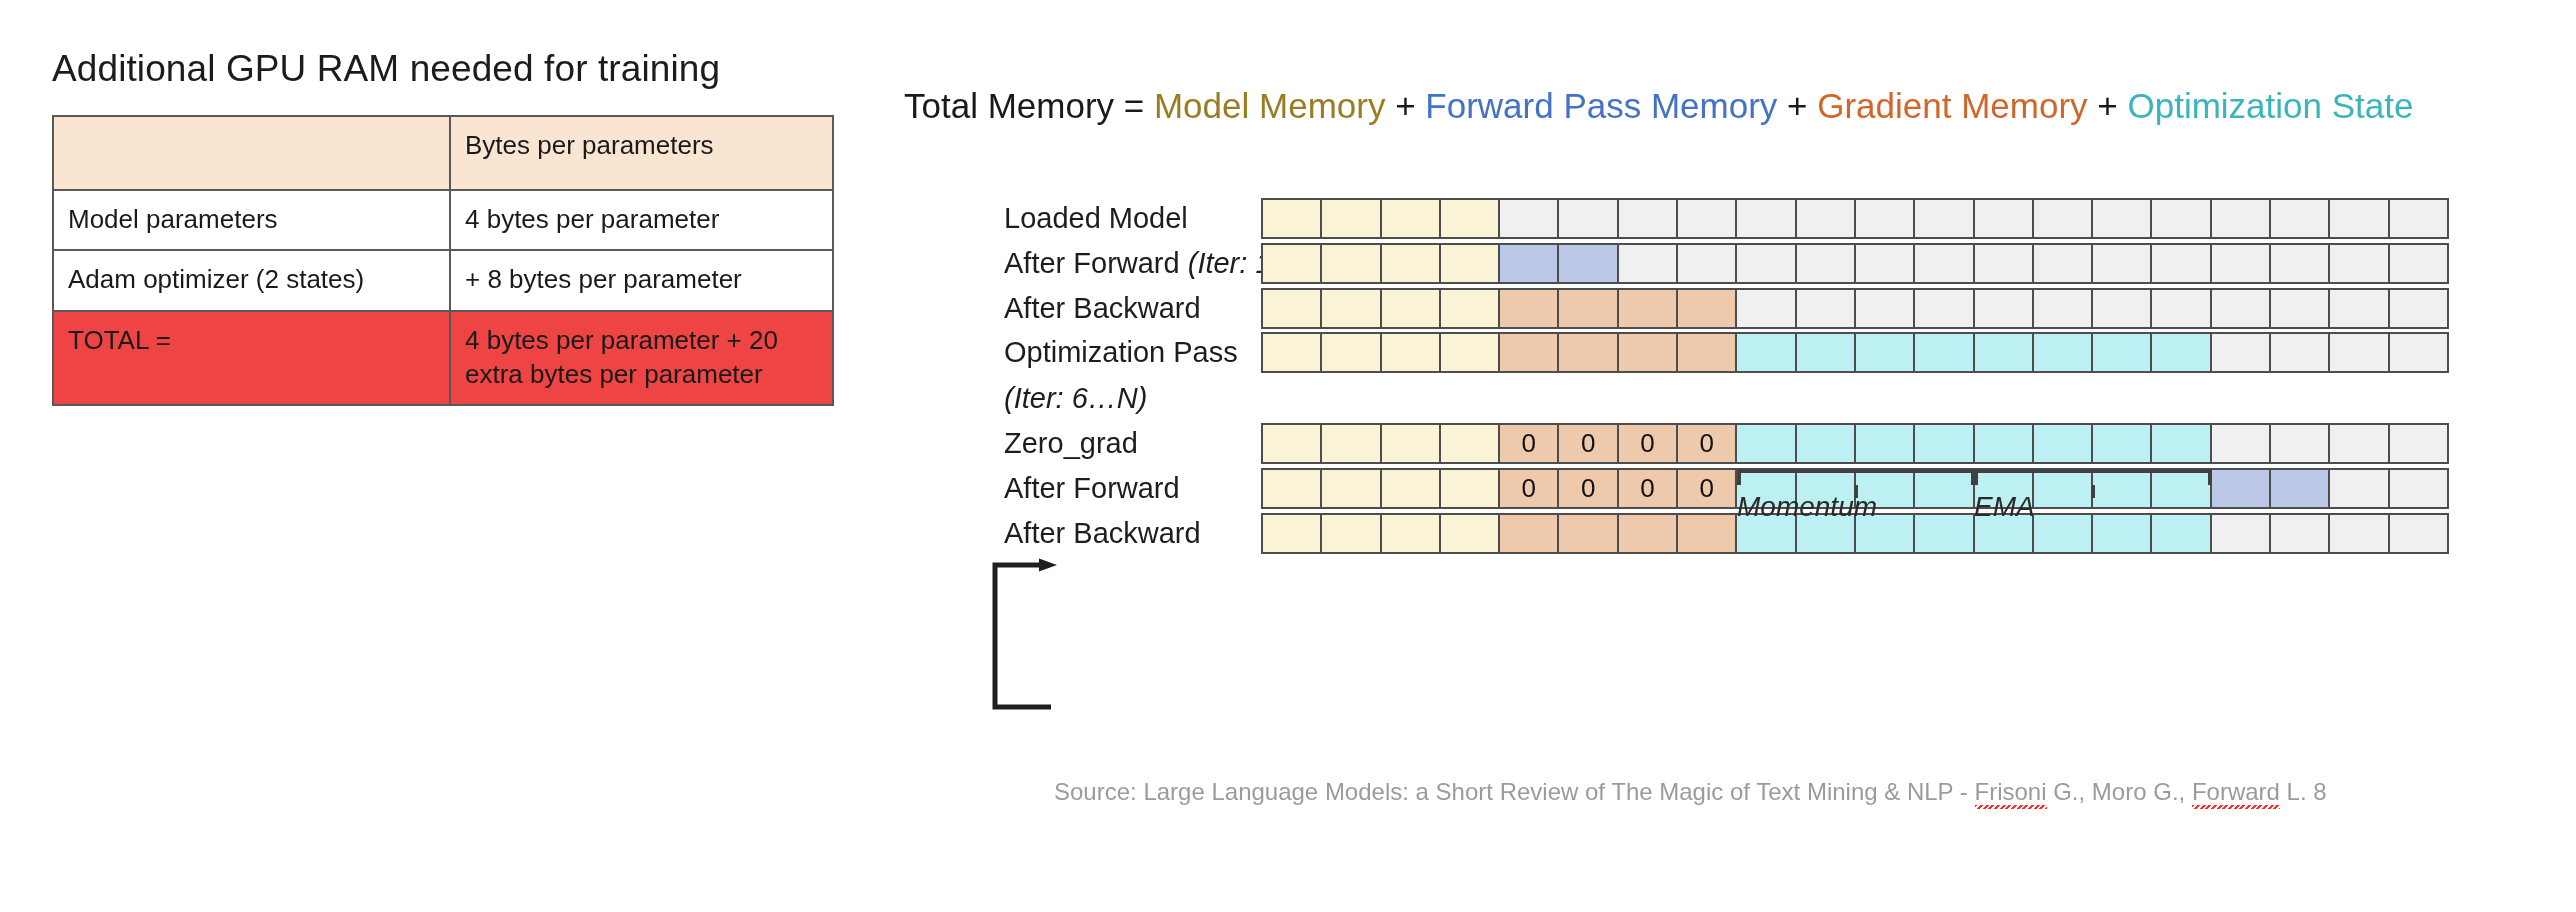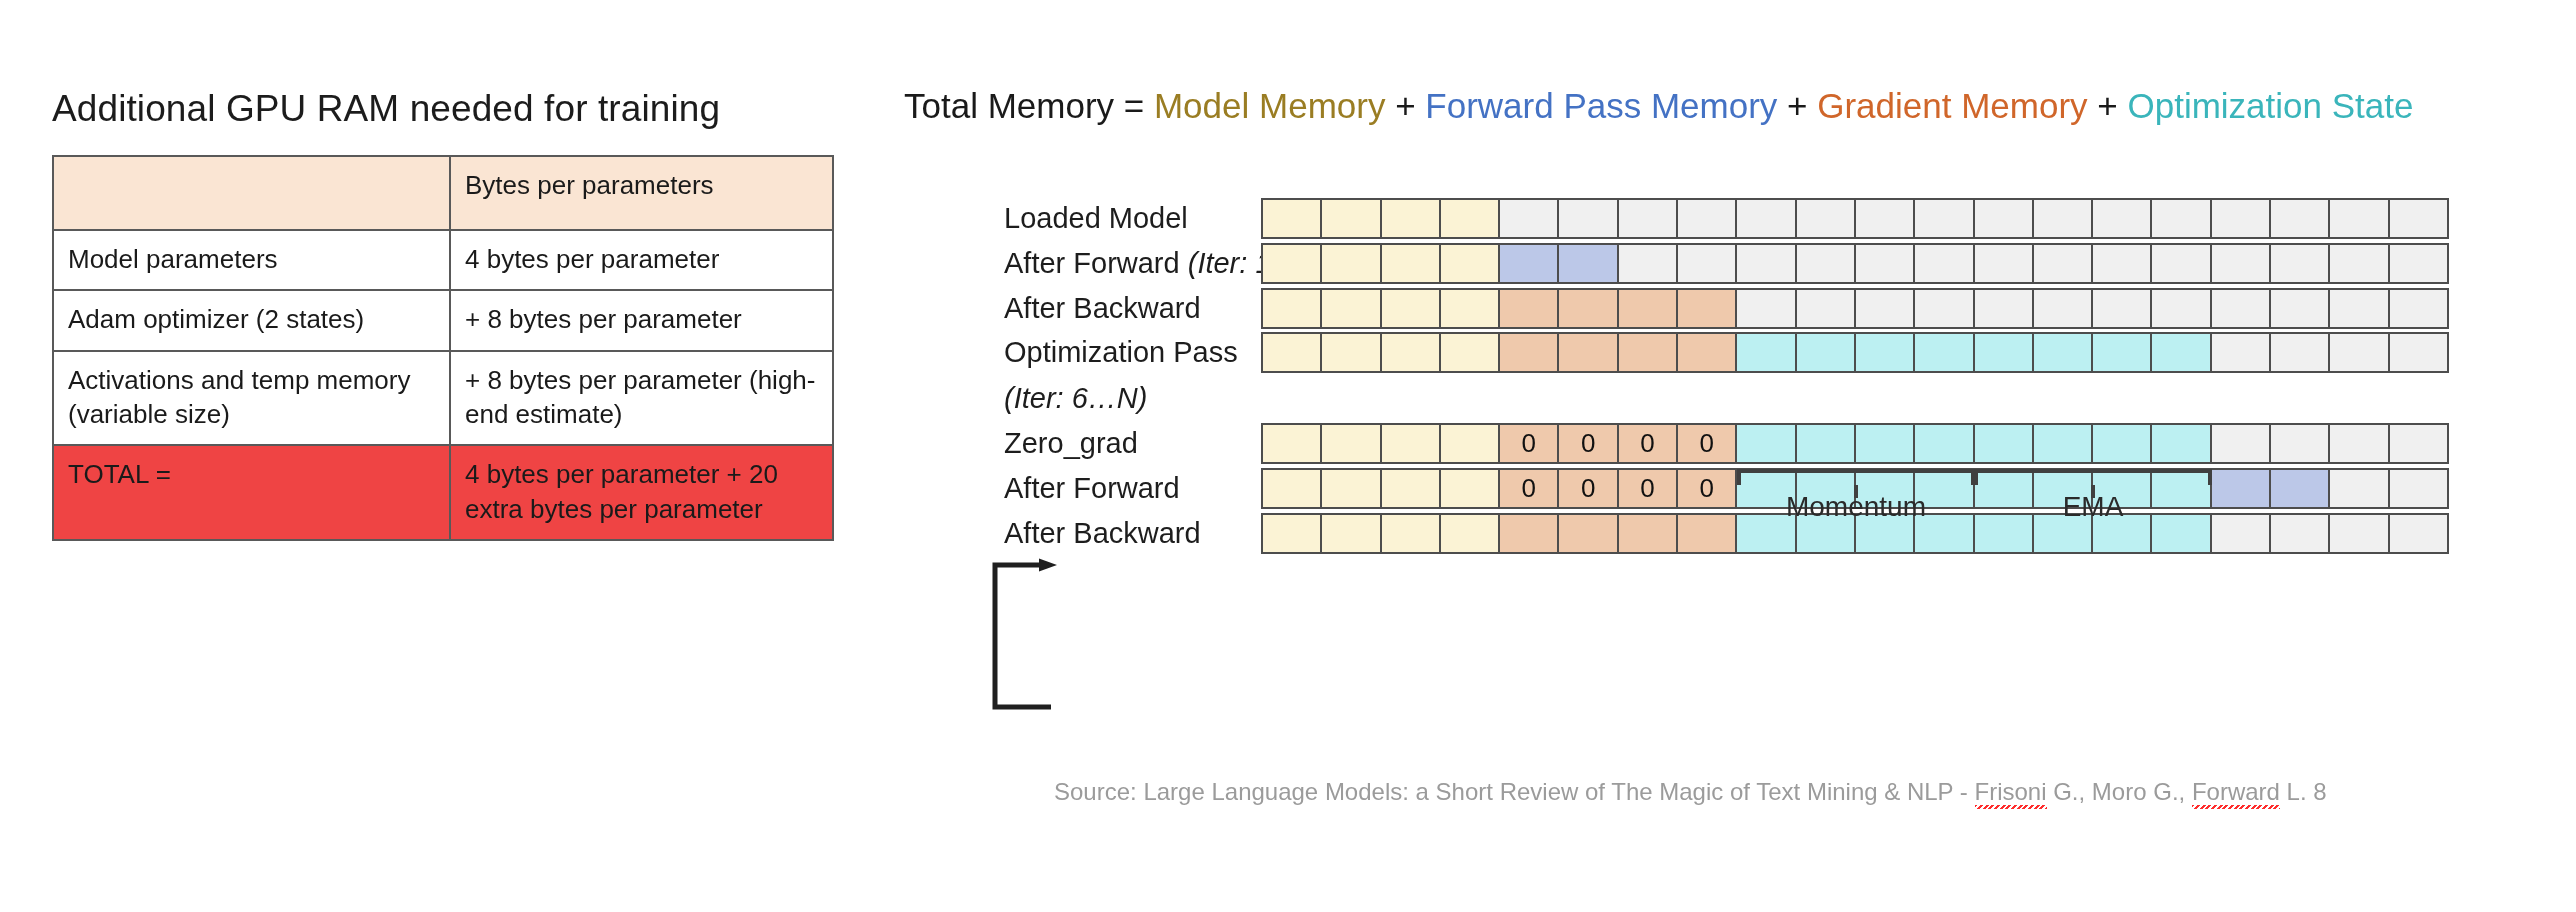--- a/index.html
+++ b/index.html
@@ -23,21 +23,20 @@
     top: 48px;
     width: 789px;
   }
 
   #table-title {
     font-size: 37px;
     color: #1c1c1c;
     letter-spacing: 0.1px;
     margin-bottom: 25px;
     white-space: nowrap;
-    margin-top: 40px;
   }
 
   #ram-table {
     border-collapse: collapse;
     width: 781px;
     table-layout: fixed;
     border: 2.5px solid #595959;
   }
   #ram-table td, #ram-table th {
     border: 2.5px solid #595959;
@@ -147,21 +146,21 @@
     background: #404040;
     left: 50%;
     margin-left: -2px;
     top: 12px;
   }
   .bracket-label {
     position: absolute;
     font-size: 28px;
     color: #2a2a2a;
     white-space: nowrap;
-    text-align: center;
+    font-style: italic;
   }
 
   
   #loop-arrow {
     position: absolute;
     left: 90px;
     top: 557px;
     width: 73px;
     height: 158px;
   }
@@ -206,24 +205,20 @@
           <td class="hdr-label">Bytes per parameters</td>
         </tr>
         <tr>
           <td>Model parameters</td>
           <td>4 bytes per parameter</td>
         </tr>
         <tr>
           <td>Adam optimizer (2 states)</td>
           <td>+ 8 bytes per parameter</td>
         </tr>
-        <tr>
-          <td>Activations and temp memory (variable size)</td>
-          <td>+ 8 bytes per parameter (high-end estimate)</td>
-        </tr>
         <tr class="total-row">
           <td class="total-key">TOTAL =</td>
           <td>4 bytes per parameter + 20 extra bytes per parameter</td>
         </tr>
       </tbody>
   </table>
 </div>
 
 <div id="right-panel">
 

